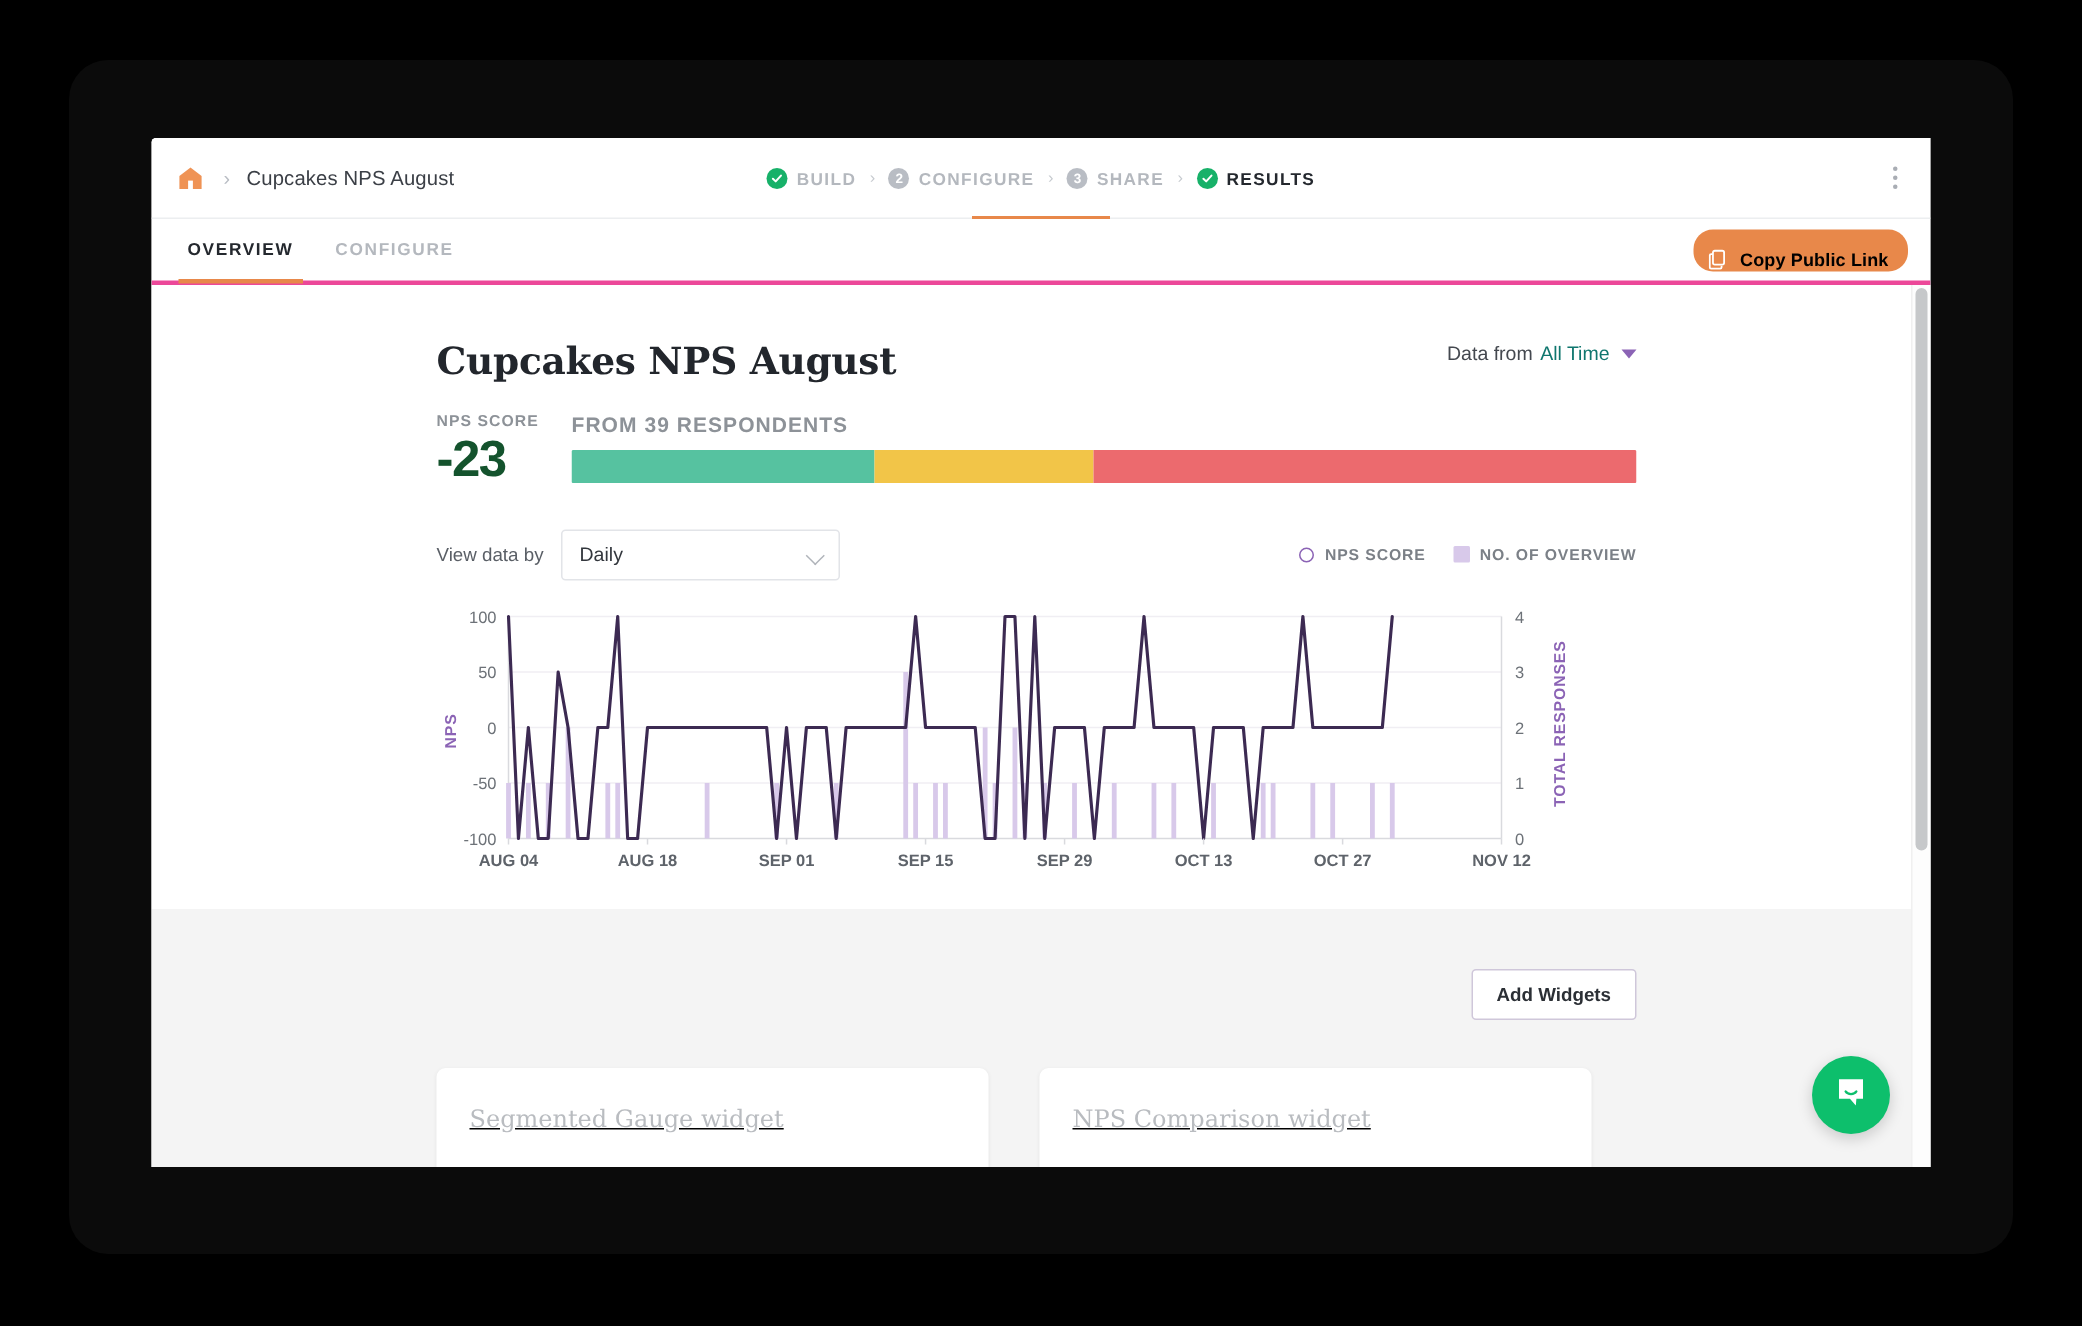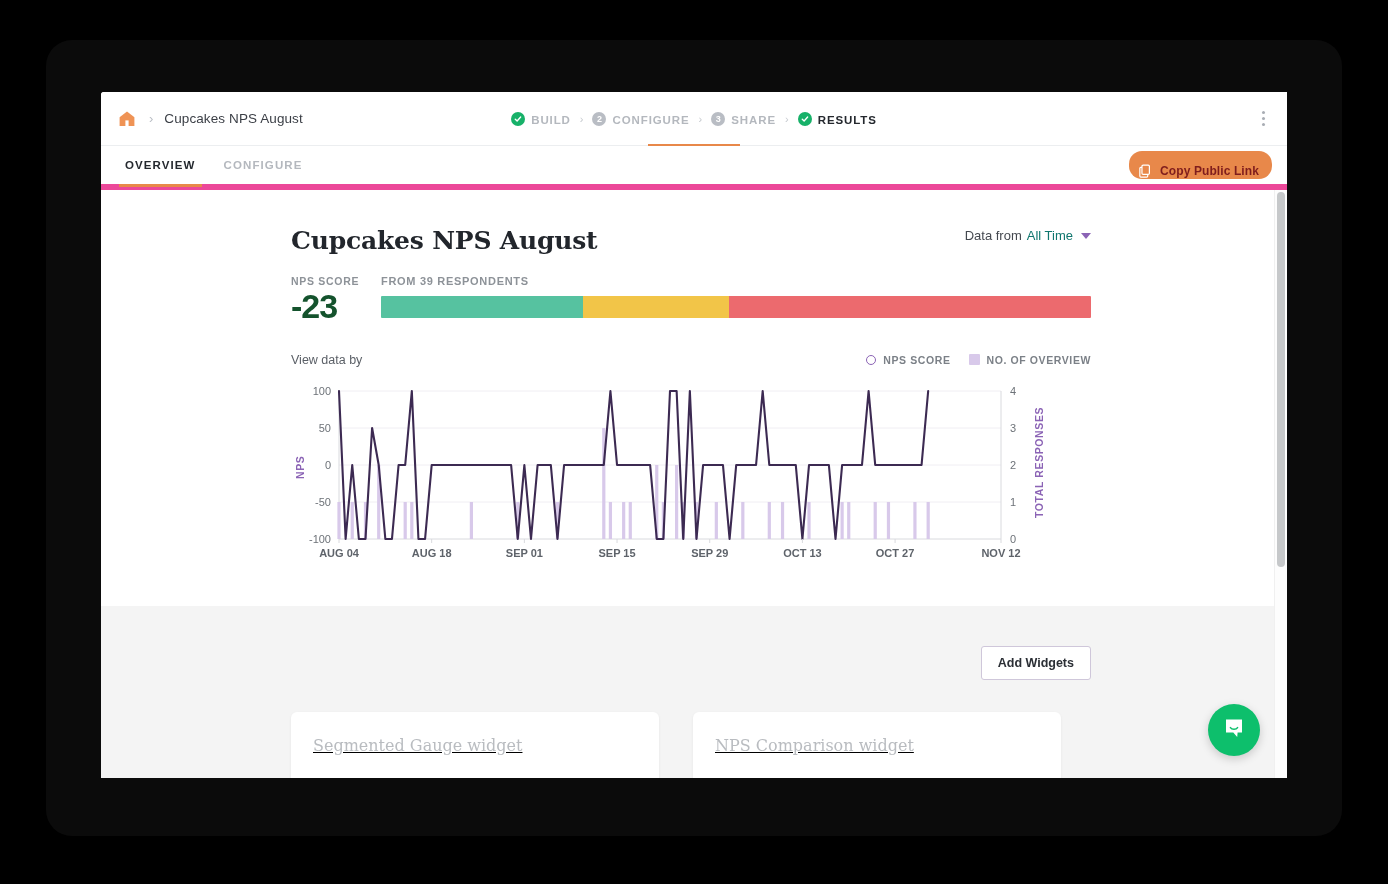--- a/index.html
+++ b/index.html
@@ -79,37 +79,37 @@
     position: absolute; right: 16px; top: 50%; transform: translateY(-50%);
     width: 16px; height: 18px;
     display: flex; flex-direction: column; align-items: center;
     justify-content: center; gap: 3px;
   }
   .kebab i { width: 3px; height: 3px; border-radius: 50%; background: #a9adb4; display:block;}
 
   
   .tabbar {
     position: relative; height: 44px; background: #fff;
-    border-bottom: 6px solid #ec4899;
+    border-bottom: 3px solid #ec4899;
     display: flex; align-items: center; padding-left: 0;
   }
   .tab {
     position: relative; height: 44px; display:flex; align-items:center;
     font-size: 11.5px; font-weight: 700; letter-spacing: 1.1px;
   }
   .tab.first { margin-left: 10px; }
   .tab-label { padding: 0 14px; color: #b4b8be; }
   .tab.active .tab-label { color: #24282e; }
   .tab.active::after {
     content: ""; position: absolute; left: 8px; right: 8px; bottom: 0;
     height: 3px; background: #e8884a;
   }
   .copy-btn {
     position: absolute; right: 15px; top: 50%; transform: translateY(-50%);
-    background: #e8884a; color: #7f1d1d; border: none; border-radius: 13px;
+    background: #e8884a; color: #000000; border: none; border-radius: 13px;
     height: 28px; padding: 12px 13px 0 10px;
     font-size: 12px; font-weight: 700; letter-spacing: .1px;
     display: flex; align-items: center; gap: 8px; cursor: pointer;
     font-family: "Liberation Sans", sans-serif;
   }
   .copy-btn svg { display: block; }
 
   
   .scrollbody { position: relative; height: 588px; background: #fff; }
   .white-panel { background: #fff; padding: 0 0 18px 0; height: 416px; position: relative; }
@@ -134,21 +134,21 @@
   .score-row { margin-left: 190px; margin-top: 20px; display: flex; }
   .score-col { width: 90px; }
   .score-cap {
     font-size: 10.5px; letter-spacing: .7px; color: #8d9298; font-weight: 700;
   }
   .score-val {
     font-size: 34px; font-weight: bold; color: #14532d; line-height: 1.05;
     margin-top: 2px; letter-spacing: -1px;
   }
   .bar-col { flex: 1; margin-right: 196px; }
-  .bar-cap { font-size: 11px; letter-spacing: .7px; color: #8d9298; font-weight: 700; }
+  .bar-cap { font-size: 14px; letter-spacing: .7px; color: #8d9298; font-weight: 700; }
   .segbar { margin-top: 9px; height: 22px; display: flex; border-radius: 1px; overflow: hidden; }
   .seg { height: 100%; }
 
   .controls { margin-left: 190px; margin-top: 28px; display: flex; align-items: center; }
   .controls-label { font-size: 12.5px; color: #5a5f66; margin-right: 12px; }
   .select {
     width: 186px; height: 34px; border: 1px solid #e2e4e8; border-radius: 3px;
     background: #fff; display: flex; align-items: center; padding: 0 11px;
     font-size: 13px; color: #33373d; position: relative; cursor: pointer;
   }
@@ -310,20 +310,24 @@
               <div class="segbar" id="segbar">
                   <div class="seg" style="width: 28.5%; background: rgb(86, 194, 160);"></div>
                   <div class="seg" style="width: 20.5%; background: rgb(242, 197, 72);"></div>
                   <div class="seg" style="width: 51%; background: rgb(236, 106, 110);"></div>
                 </div>
             </div>
           </div>
 
           <div class="controls">
             <span class="controls-label">View data by</span>
+            <div class="select">
+              <span>Daily</span>
+              <span class="chev"></span>
+            </div>
             <div class="legend">
               <div class="legend-item">
                 <span class="legend-dot"></span>
                 <span class="legend-txt">NPS SCORE</span>
               </div>
               <div class="legend-item">
                 <span class="legend-sq"></span>
                 <span class="legend-txt">NO. OF OVERVIEW</span>
               </div>
             </div>

